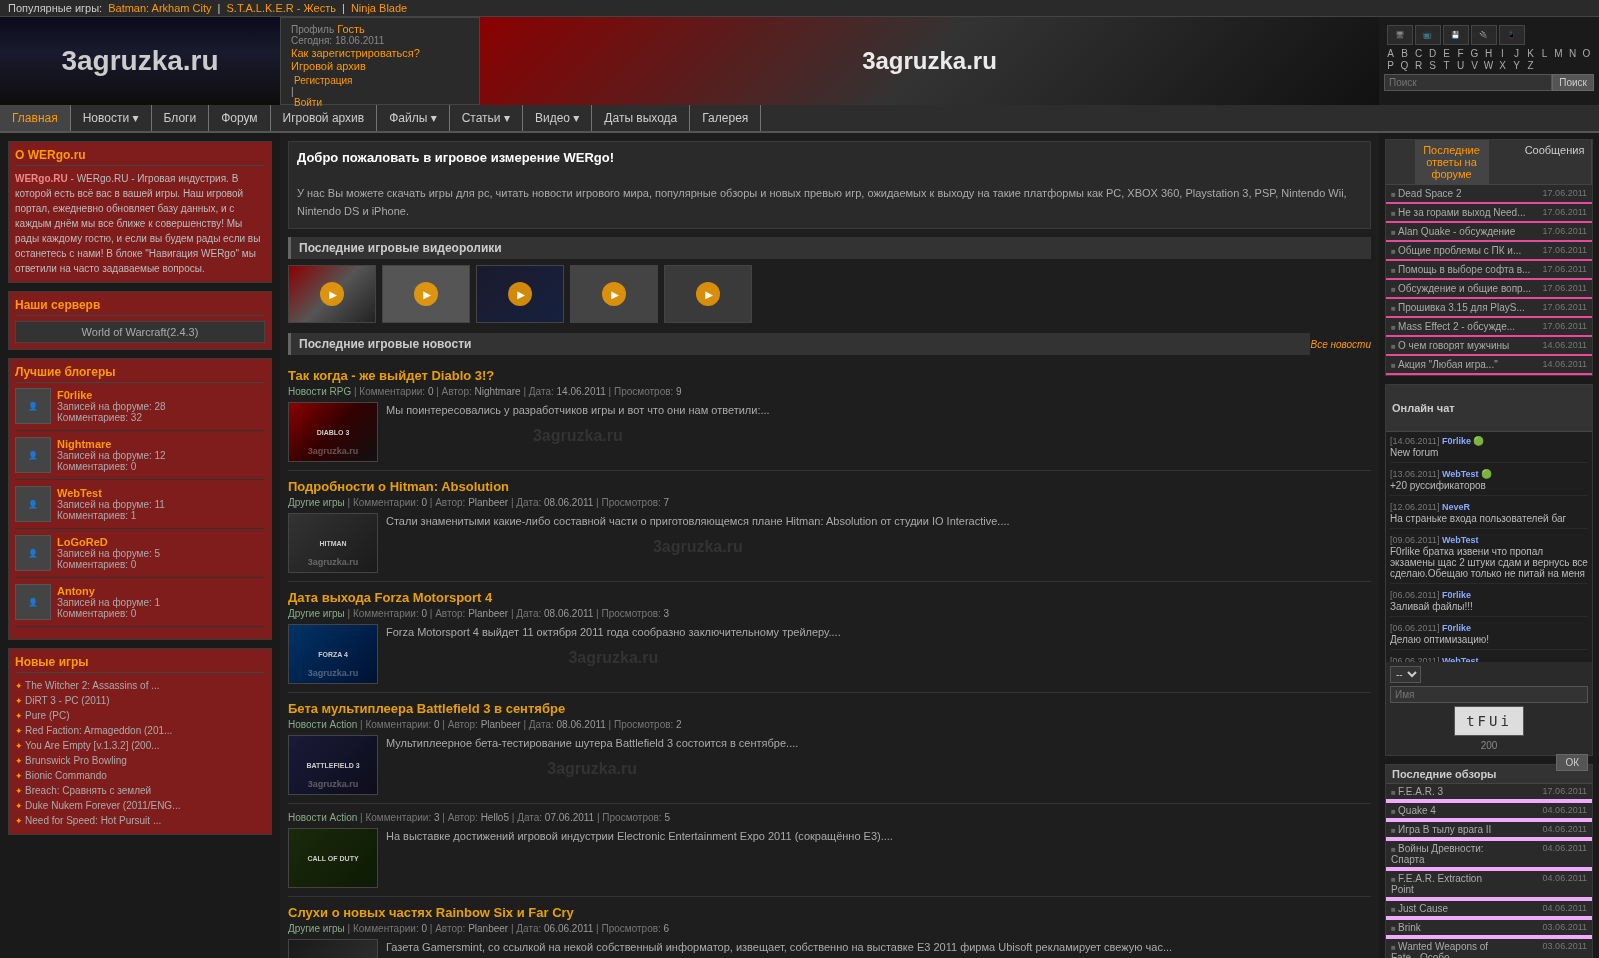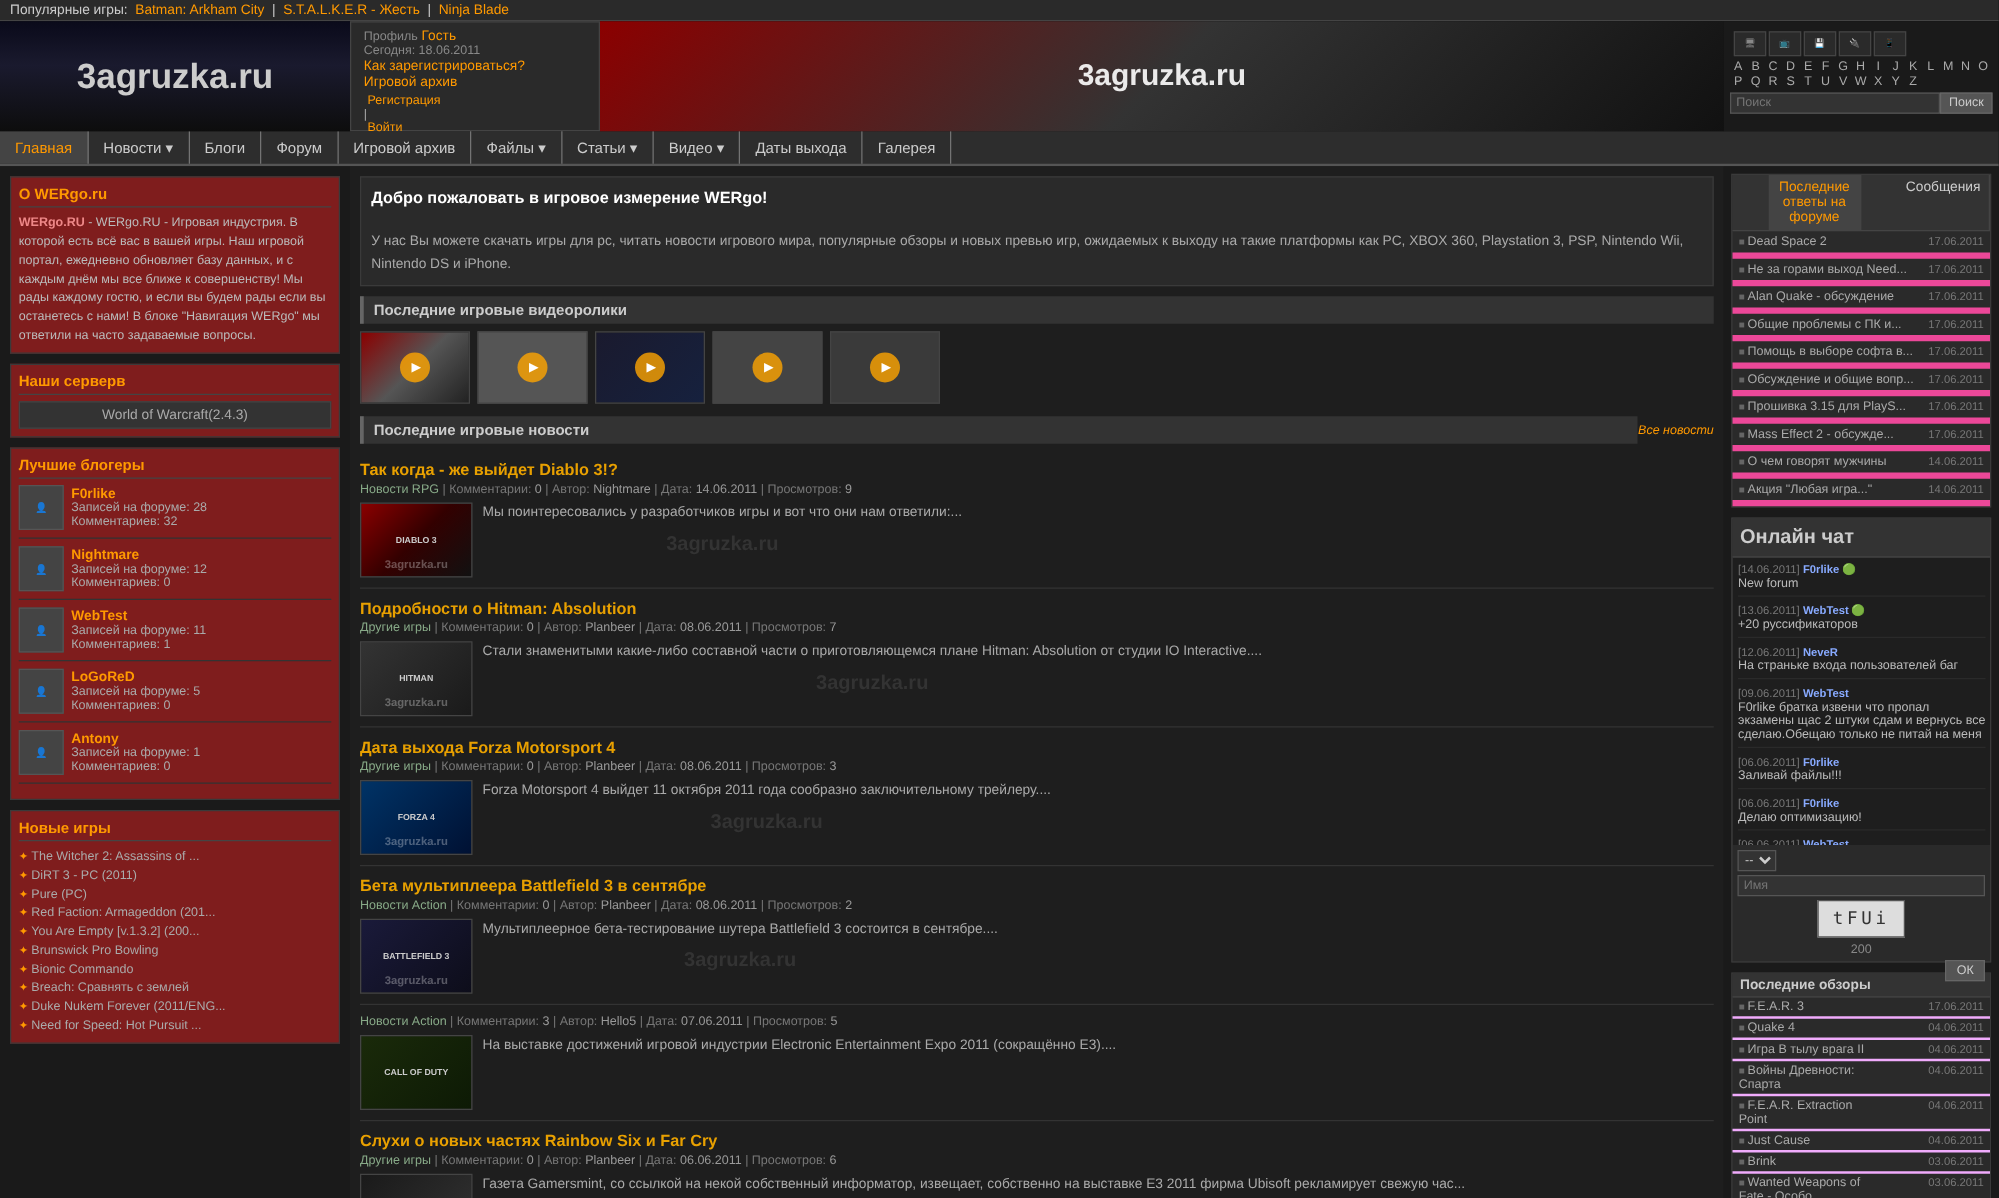--- a/index.html
+++ b/index.html
@@ -80,43 +80,43 @@
     .news-preview { display: flex; gap: 8px; }
     .news-img { width: 90px; height: 60px; background: #333; border: 1px solid #444; flex-shrink: 0; display: flex; align-items: center; justify-content: center; font-size: 8px; color: #666; overflow: hidden; }
     .news-excerpt { color: #aaa; font-size: 11px; line-height: 1.5; }
     
     
     .right-sidebar { width: 220px; background: #1a1a1a; padding: 6px; flex-shrink: 0; }
     .forum-section { background: #2a2a2a; border: 1px solid #3a3a3a; margin-bottom: 8px; }
     .forum-header { display: flex; background: #333; border-bottom: 1px solid #444; }
     .forum-tab { flex: 1; padding: 4px 6px; font-size: 11px; text-align: center; color: #ccc; border-right: 1px solid #444; cursor: pointer; margin-left: 29px; }
     .forum-tab.active { background: #444; color: #f90; }
-    .forum-item { padding: 3px 5px; border-bottom: 5px solid #ec4899; display: flex; justify-content: center; align-items: flex-start; }
+    .forum-item { padding: 3px 5px; border-bottom: 2px solid #ec4899; display: flex; justify-content: center; align-items: flex-start; }
     .forum-item-text { color: #aaa; font-size: 10px; flex: 1; }
     .forum-item-text::before { content: "■ "; color: #666; font-size: 8px; }
     .forum-item-date { color: #777; font-size: 9px; white-space: nowrap; margin-left: 3px; }
     
     
     .chat-section { background: #2a2a2a; border: 1px solid #3a3a3a; margin-bottom: 8px; }
-    .chat-title { background: #333; padding: 6px 6px; font-size: 16px; color: #ccc; font-weight: bold; border-bottom: 1px solid #444; }
+    .chat-title { background: #333; padding: 17px 6px; font-size: 11px; color: #ccc; font-weight: bold; border-bottom: 1px solid #444; }
     .chat-messages { height: 230px; overflow-y: auto; padding: 4px; background: #1e1e1e; }
     .chat-msg { margin-bottom: 6px; font-size: 10px; border-bottom: 1px solid #2a2a2a; padding-bottom: 4px; }
     .chat-msg-header { color: #777; font-size: 9px; margin-bottom: 1px; }
     .chat-msg-header .username { color: #88aaff; font-weight: bold; }
     .chat-msg-text { color: #bbb; }
     .chat-input-area { padding: 4px; }
     .chat-input { width: 100%; background: #333; border: 1px solid #555; color: #ccc; padding: 2px 4px; font-size: 10px; margin-bottom: 3px; }
     .captcha-area { display: flex; align-items: center; gap: 4px; flex-direction: column; }
     .captcha-img { background: #444; border: 1px solid #555; width: 70px; height: 30px; display: flex; align-items: center; justify-content: center; font-family: monospace; font-size: 14px; color: #333; background: #ddd; letter-spacing: 3px; }
     .chat-submit { background: #555; border: 1px solid #666; color: #ccc; padding: 2px 8px; cursor: pointer; font-size: 10px; float: right; margin-top: 3px; }
     
     
     .reviews-section { background: #2a2a2a; border: 1px solid #3a3a3a; }
     .reviews-title { background: #333; padding: 3px 6px; font-size: 11px; color: #ccc; font-weight: bold; border-bottom: 1px solid #444; }
-    .review-item { padding: 2px 5px; border-bottom: 2px solid #f0abfc; display: flex; justify-content: space-between; gap: 48px; }
+    .review-item { padding: 2px 5px; border-bottom: 4px solid #f0abfc; display: flex; justify-content: space-between; gap: 48px; }
     .review-item-text { color: #aaa; font-size: 10px; }
     .review-item-text::before { content: "■ "; color: #666; font-size: 8px; }
     .review-item-date { color: #777; font-size: 9px; }
     
     
     .wm { position: relative; }
     .wm-text { position: absolute; bottom: 5px; left: 0; right: 0; text-align: center; color: rgba(255,255,255,0.3); font-size: 9px; font-weight: bold; }
     
     
     .left-bg { position: relative; background: linear-gradient(180deg, #0a0a1a 0%, #1a1a2e 40%, #0d0d0d 100%); }

